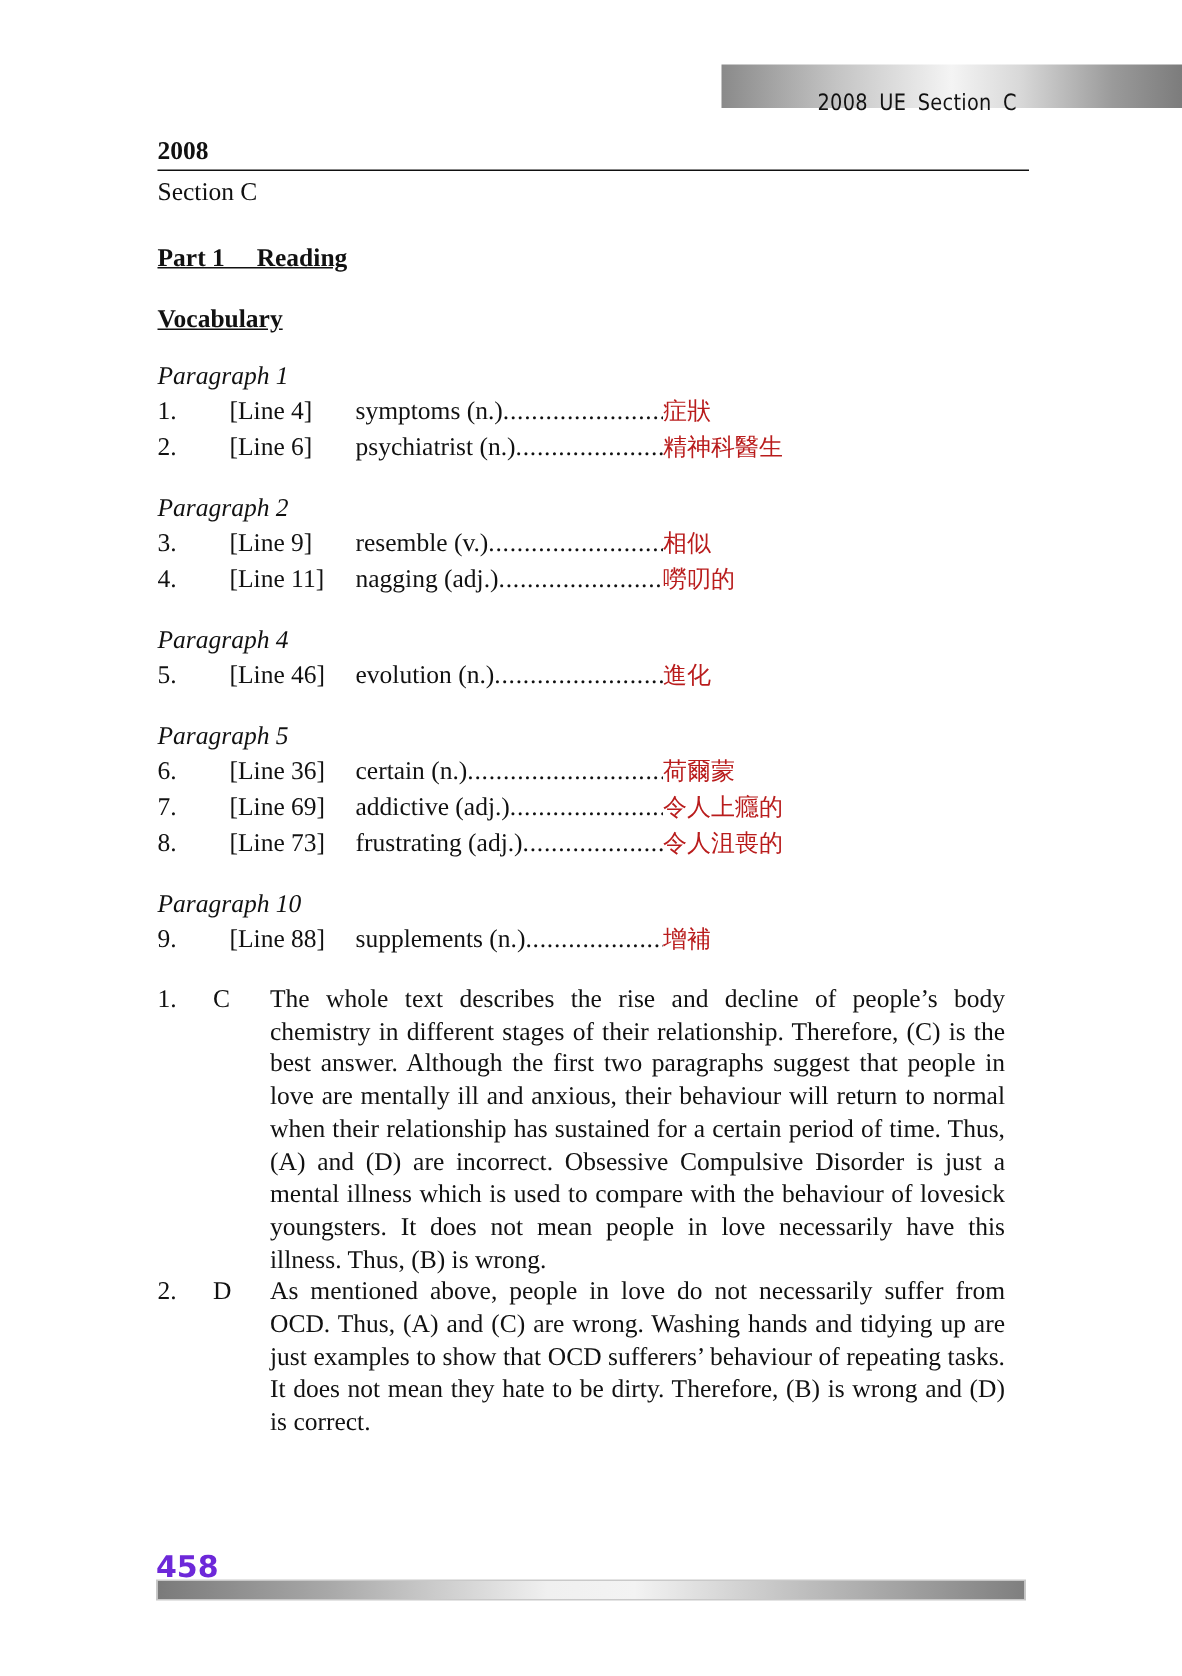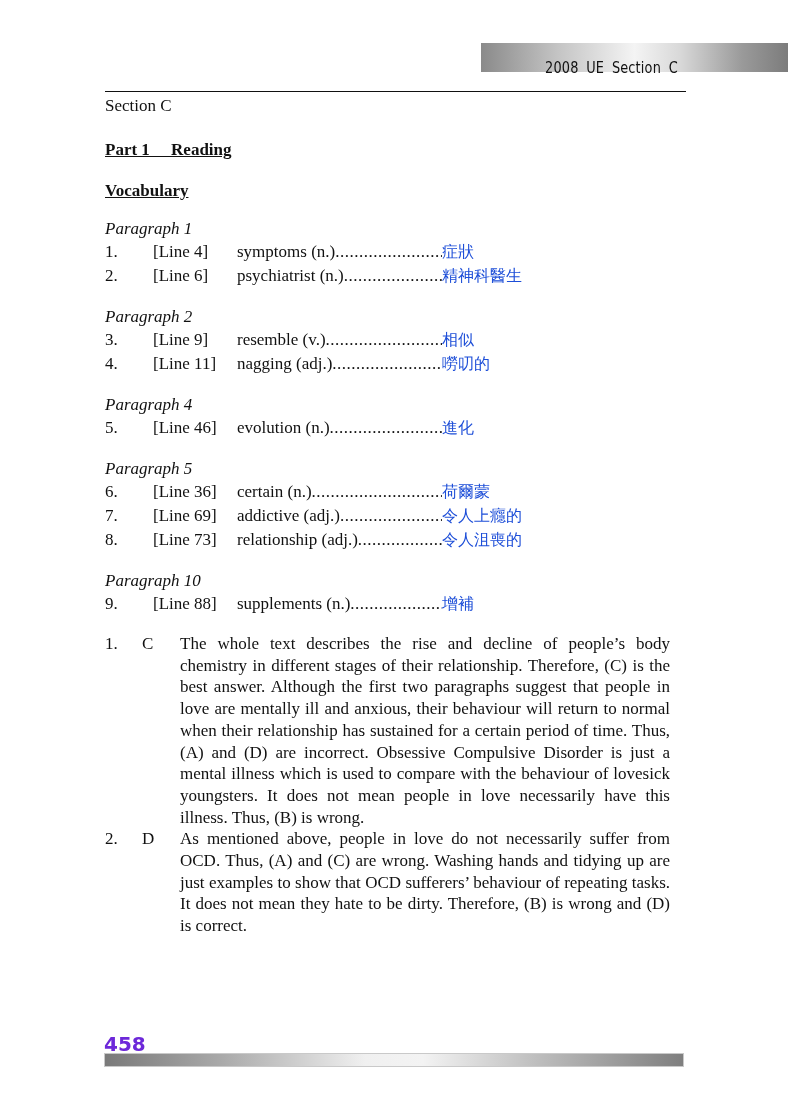--- a/index.html
+++ b/index.html
@@ -21,21 +21,21 @@
   .rule { border: 0; border-top: 1.5px solid #111; margin: 1px 0 3px 0; width: 581px; }
   .section { font-weight: normal; font-size: 17px; line-height: 22px; }
   .part { font-weight: bold; font-size: 17px; text-decoration: underline; margin-top: 22px; line-height: 22px; white-space: pre; }
   .vocab-title { font-weight: bold; font-size: 17px; text-decoration: underline; margin-top: 19px; line-height: 22px; }
   .para-head { font-style: italic; font-size: 17px; line-height: 22px; margin-top: 18px; }
   .vocab-row { display: flex; font-size: 17px; line-height: 24px; height: 24px; white-space: nowrap; }
   .v-num { width: 48px; }
   .v-line { width: 84px; }
   .v-word { width: 205px; overflow: hidden; white-space: nowrap; }
   .v-word .dots { letter-spacing: 0.5px; }
-  .v-cn { font-family: "DejaVu Sans", sans-serif; font-size: 16px; color: #1d4ed8; }
+  .v-cn { font-family: "DejaVu Sans", sans-serif; font-size: 16px; color: #b91c1c; }
   .answers { margin-top: 17px; }
   .answer { display: flex; font-size: 17px; line-height: 21.7px; }
   .a-num { width: 37px; flex: none; }
   .a-letter { width: 38px; flex: none; }
   .a-text { width: 490px; text-align: justify; }
   .footer-num {
     position: absolute; left: 104px; top: 1032px; font-family: "DejaVu Sans", sans-serif;
     font-weight: bold; font-size: 20px; color: #6d28d9;
   }
   .footer-bar {
@@ -44,20 +44,21 @@
     background: linear-gradient(to right, #7a7a7a 0%, #a9a9a9 20%, #f0f0f0 45%, #f3f3f3 55%, #bdbdbd 75%, #7f7f7f 100%);
   }
 </style>
 </head>
 <body>
 
 <div class="header-bar"></div>
 <div class="header-text">2008 UE Section C</div>
 
 <div class="content">
+  <div class="year">2008</div>
   <hr class="rule">
   <div class="section">Section C</div>
   <div class="part">Part 1     Reading</div>
   <div class="vocab-title">Vocabulary</div>
 
   <div id="vocab-container">
       <div class="para-head" style="margin-top: 16px;">Paragraph 1</div>
       <div class="vocab-row">
         <span class="v-num">1.</span>
         <span class="v-line">[Line 4]</span>
@@ -99,21 +100,21 @@
       </div>
       <div class="vocab-row">
         <span class="v-num">7.</span>
         <span class="v-line">[Line 69]</span>
         <span class="v-word"><span>addictive (adj.)</span><span class="dots">............................................................</span></span>
         <span class="v-cn">令人上癮的</span>
       </div>
       <div class="vocab-row">
         <span class="v-num">8.</span>
         <span class="v-line">[Line 73]</span>
-        <span class="v-word"><span>relationship (adj.)</span><span class="dots">............................................................</span></span>
+        <span class="v-word"><span>frustrating (adj.)</span><span class="dots">............................................................</span></span>
         <span class="v-cn">令人沮喪的</span>
       </div>
       <div class="para-head">Paragraph 10</div>
       <div class="vocab-row">
         <span class="v-num">9.</span>
         <span class="v-line">[Line 88]</span>
         <span class="v-word"><span>supplements (n.)</span><span class="dots">............................................................</span></span>
         <span class="v-cn">增補</span>
       </div>
     </div>

